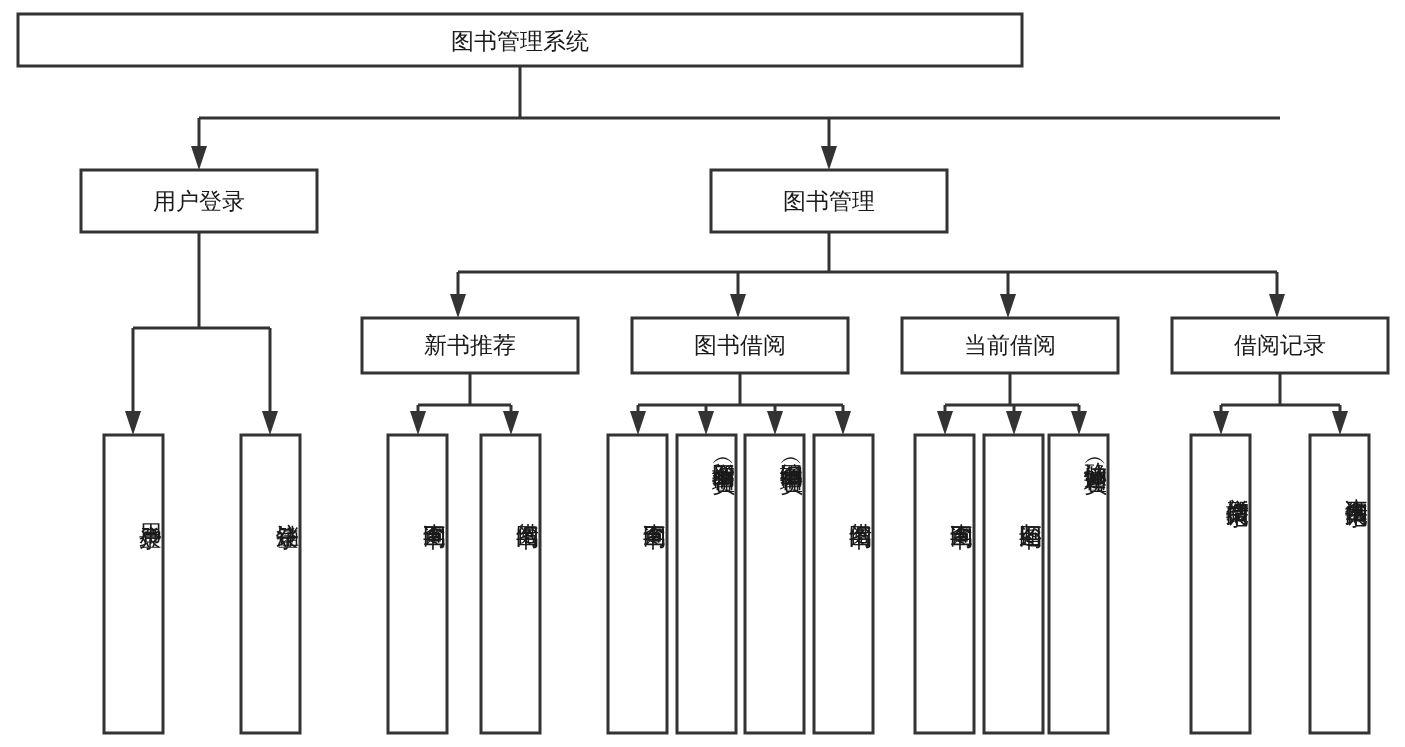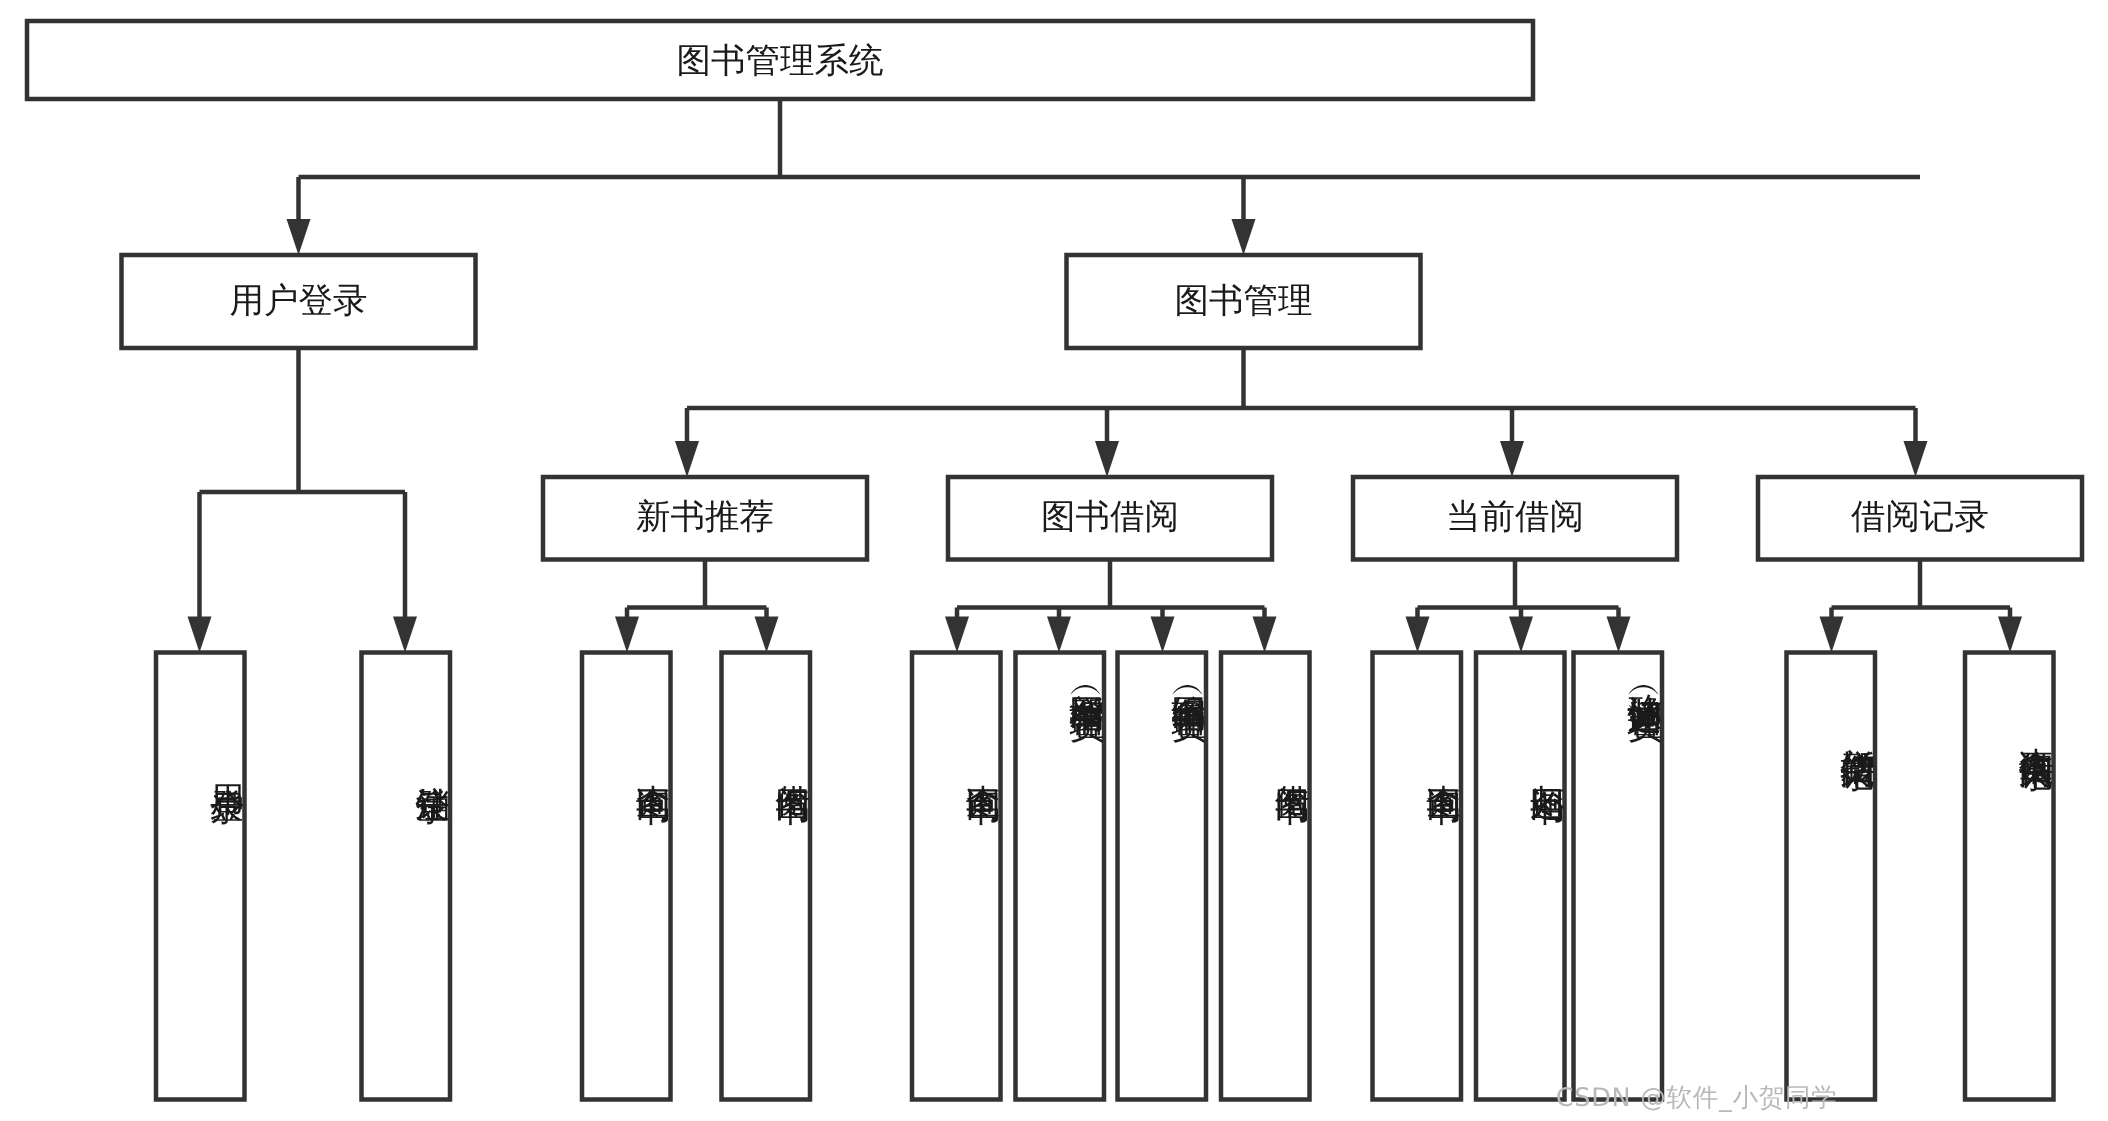--- a/index.html
+++ b/index.html
@@ -216,15 +216,14 @@
   <div class="vlabel" style="left:745px; top:444px; width:59px; text-align:left;">编辑图书（管理员）</div>
   <div class="vlabel" style="left:814px; top:505px; width:59px; text-align:left;">借阅图书</div>
 
   <div class="vlabel" style="left:915px; top:505px; width:59px; text-align:left;">查询图书</div>
   <div class="vlabel" style="left:984px; top:505px; width:59px; text-align:left;">归还图书</div>
   <div class="vlabel" style="left:1049px; top:444px; width:59px; text-align:left;">确认归还（管理员）</div>
 
   <div class="vlabel" style="left:1191px; top:480px; width:59px; text-align:left;">新增借阅记录</div>
   <div class="vlabel" style="left:1310px; top:480px; width:59px; text-align:left;">查询借阅记录</div>
 
-  <div class="watermark">CSDN @软件_小贺同学</div>
 
 </div>
 
 </body></html>

